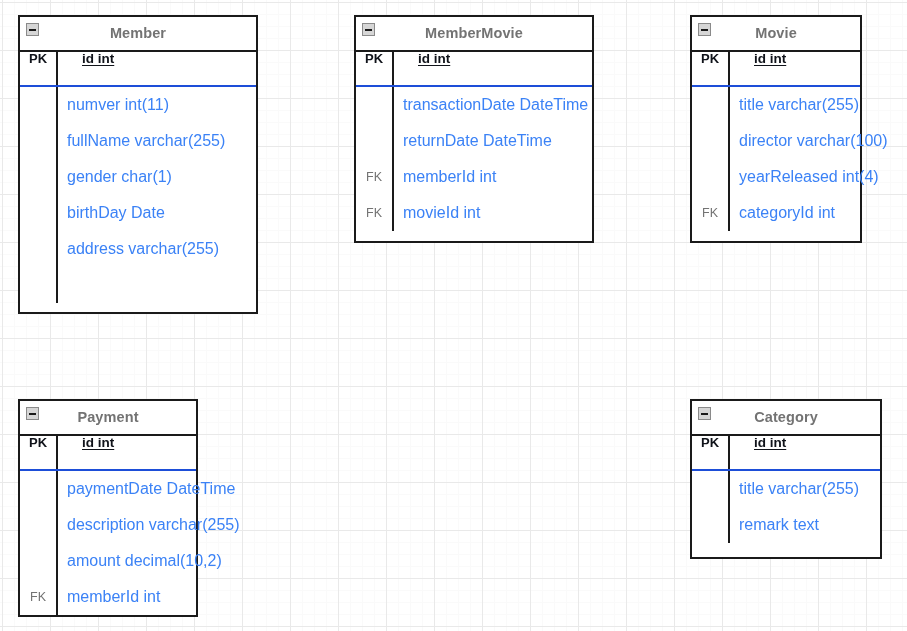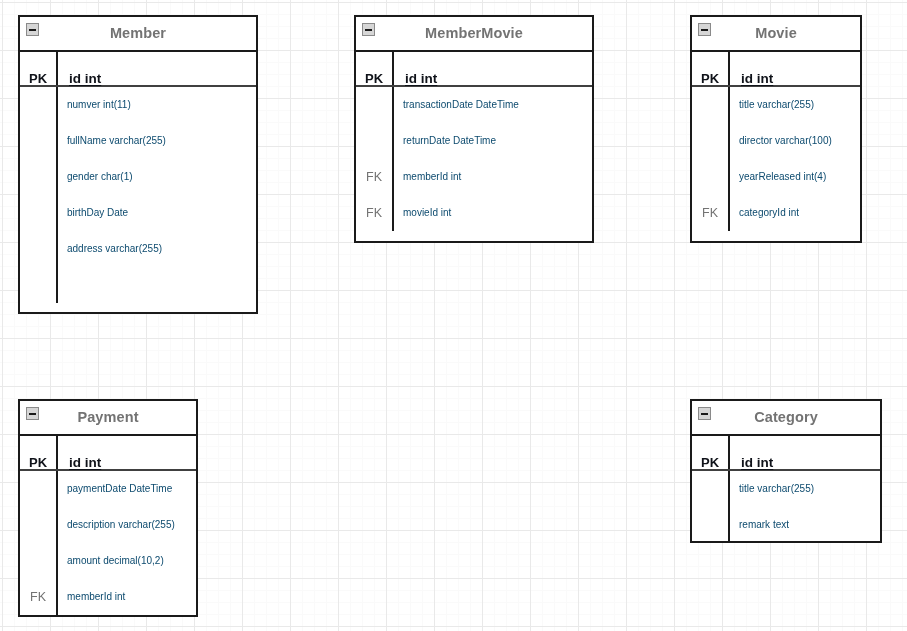--- a/index.html
+++ b/index.html
@@ -81,42 +81,42 @@
     font-weight: bold;
     color: #737373;
     letter-spacing: 0.1px;
     line-height: 1;
   }
 
   
   .pk-row {
     position: relative;
     height: 35px;
-    border-bottom: 2px solid #404040;
+    border-bottom: 2px solid #1d4ed8;
     box-sizing: border-box;
     display: flex;
-    align-items: flex-end;
+    align-items: flex-start;
   }
   .pk-row .key-cell {
     width: 36px;
     flex: 0 0 36px;
     text-align: center;
     font-size: 13px;
     font-weight: bold;
     color: #10131a;
     line-height: 1;
   }
   .pk-row .divider {
     width: 2px;
     align-self: stretch;
     background: #1a1a1a;
     flex: 0 0 2px;
   }
   .pk-row .attr-cell {
-    padding-left: 11px;
+    padding-left: 24px;
     font-size: 13.5px;
     font-weight: bold;
     color: #10131a;
     text-decoration: underline;
     text-underline-offset: 2px;
     line-height: 1;
   }
 
   
   .attr-body {
@@ -138,22 +138,22 @@
   .attr-row .key-cell {
     width: 36px;
     flex: 0 0 36px;
     text-align: center;
     font-size: 12.5px;
     color: #737373;
     line-height: 1;
   }
   .attr-row .attr-cell {
     padding-left: 11px;
-    font-size: 10px;
-    color: #0c4a6e;
+    font-size: 16px;
+    color: #3b82f6;
     line-height: 1;
     white-space: nowrap;
   }
 </style>
 </head>
 <body>
 
 <div id="canvas"></div>
 
 <div id="entities-layer">
@@ -274,21 +274,21 @@
         <div class="attr-row">
           <span class="key-cell"></span>
           <span class="attr-cell">amount decimal(10,2)</span>
         </div>
         <div class="attr-row">
           <span class="key-cell">FK</span>
           <span class="attr-cell">memberId int</span>
         </div>
       </div>
     </div>
-    <div class="entity" style="left: 690px; top: 399px; width: 192px; height: 144px;">
+    <div class="entity" style="left: 690px; top: 399px; width: 192px; height: 160px;">
       <div class="entity-title-bar">
         <span class="collapse-icon"></span>
         <span class="entity-title">Category</span>
       </div>
       <div class="pk-row">
         <span class="key-cell">PK</span>
         <span class="divider"></span>
         <span class="attr-cell">id int</span>
       </div>
       <div class="attr-body" style="height: 70px;">

